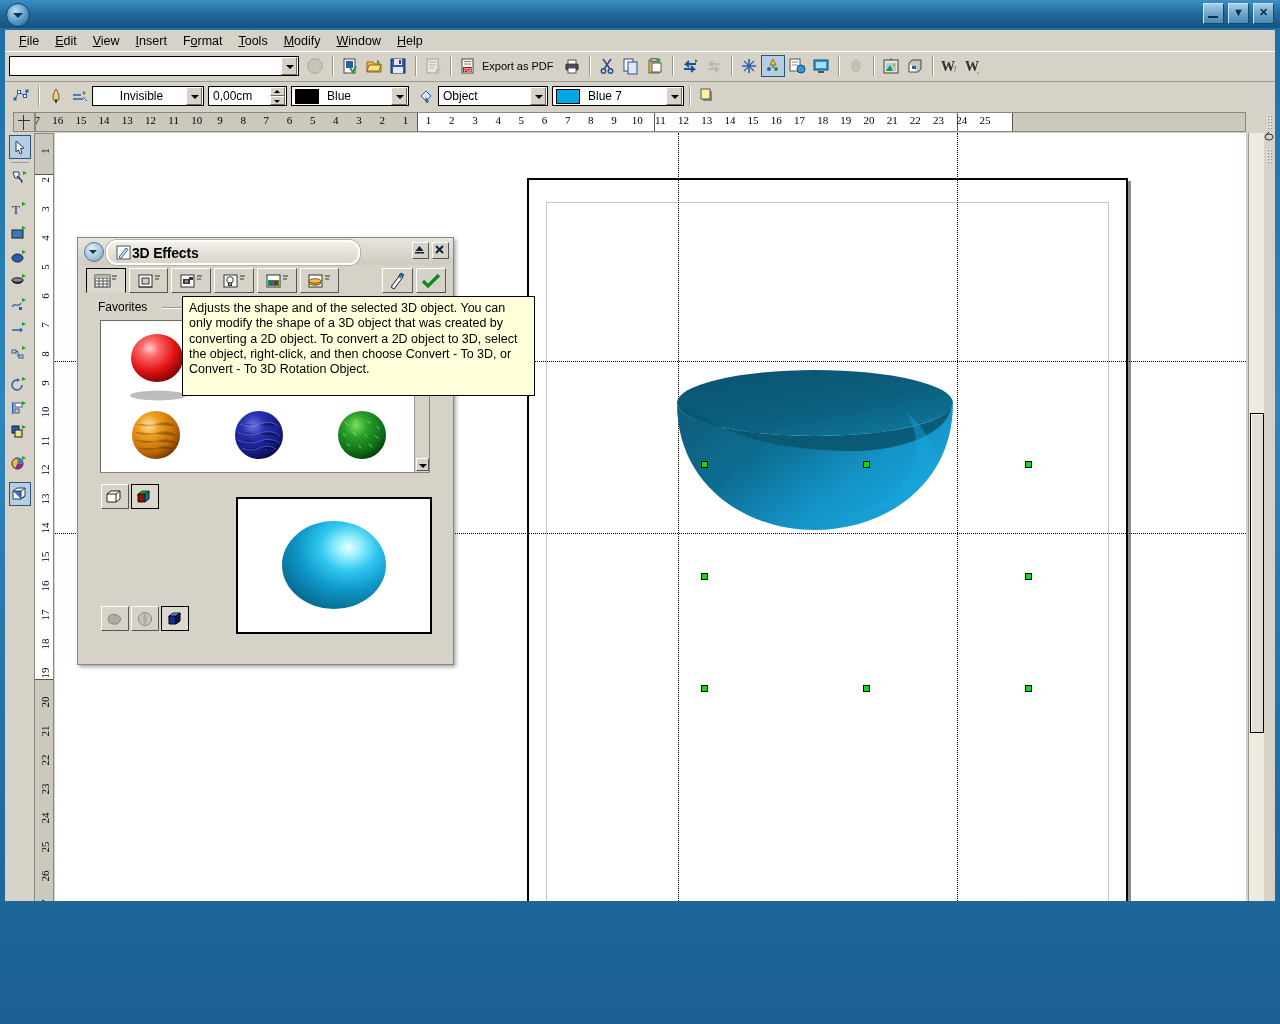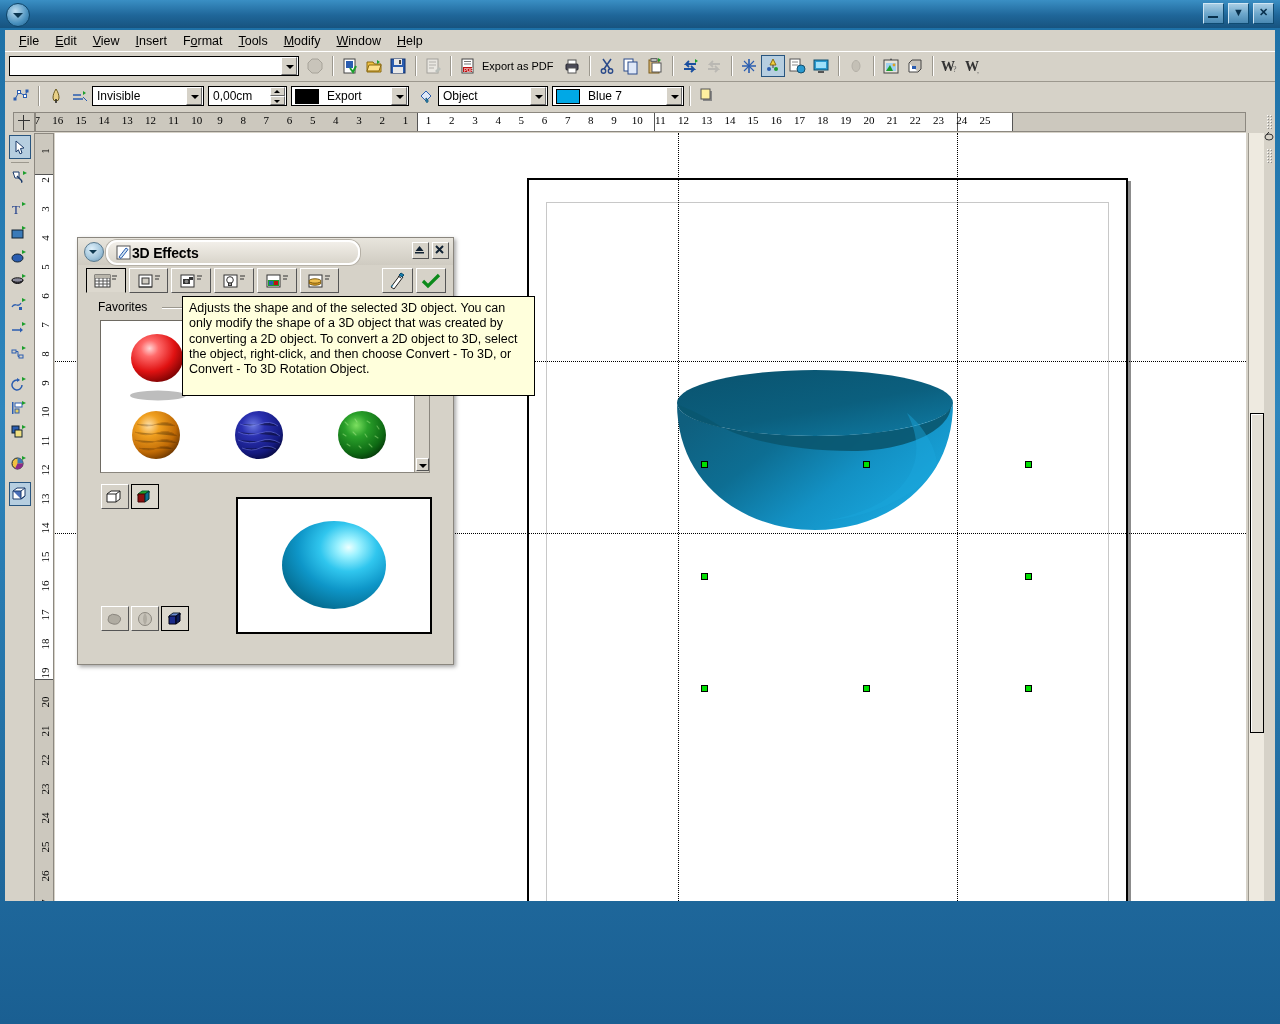--- a/index.html
+++ b/index.html
@@ -516,34 +516,34 @@
               <path d="M7 12v4" stroke="#222" stroke-width="1.5"></path>
             </svg>
      </div>
      <div class="tbtn">
        <svg width="18" height="18" viewBox="0 0 18 18">
               <path d="M2 12h10M2 8h8" stroke="#2a5db0" stroke-width="1.4"></path>
               <path d="M12 4l3 2-3 2z" fill="#1c9e2c"></path>
               <path d="M12 10l4 4" stroke="#2a5db0"></path>
             </svg>
      </div>
-     <div class="cbox" style="width:112px;">
+     <div class="cbox" style="width:112px;text-align:center;">
        <span class="txt">Invisible</span>
        <span class="arrowbtn"></span>
      </div>
      <div class="cbox" style="width:79px;margin-left:4px;">
        <span class="txt">0,00cm</span>
        <span class="spin">
               <div class="up"></div>
               <div class="dn"></div>
             </span>
      </div>
      <div class="cbox" style="width:118px;margin-left:4px;">
        <span class="swatch" style="background:#000"></span>
-       <span class="txt">Export</span>
+       <span class="txt">Blue</span>
        <span class="arrowbtn"></span>
      </div>
      <div class="tbtn" style="margin-left:5px;">
        <svg width="18" height="18" viewBox="0 0 18 18">
               <path d="M4 9l5-5 5 5-5 5z" fill="#dfe8f7" stroke="#2a5db0"></path>
               <path d="M9 14c0 2 2 2 2 0s-2-3-2-3z" fill="#2a9ad0" stroke="#14506e"></path>
             </svg>
      </div>
      <div class="cbox" style="width:110px;">
        <span class="txt">Object</span>

